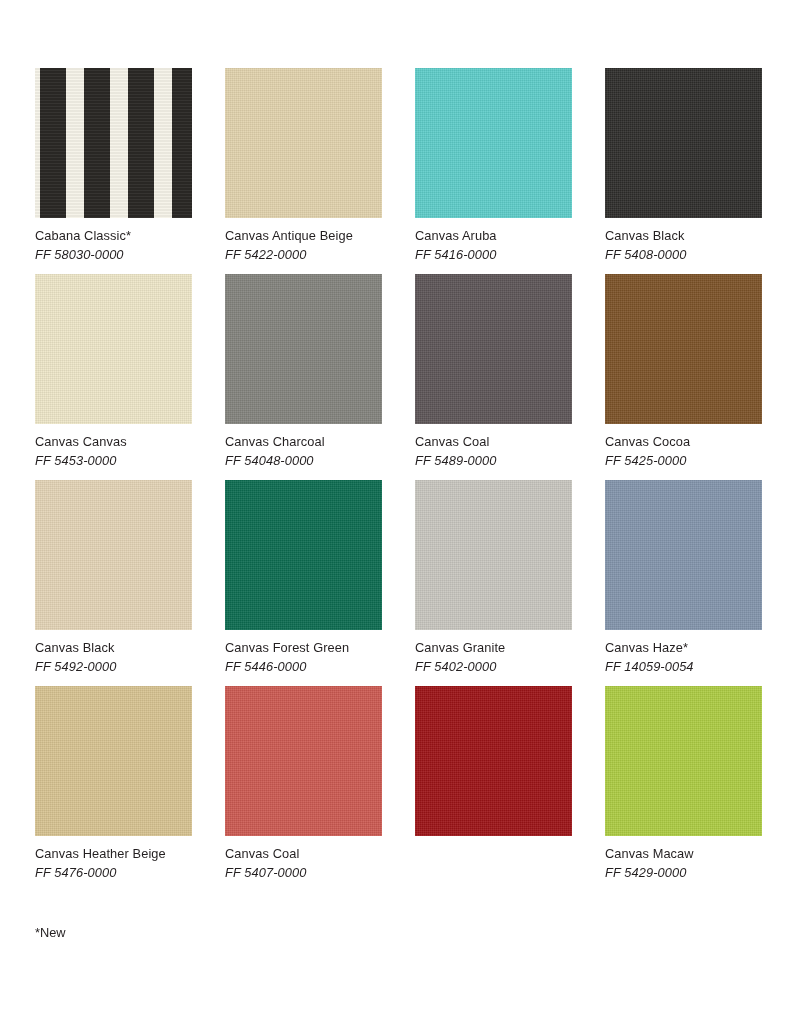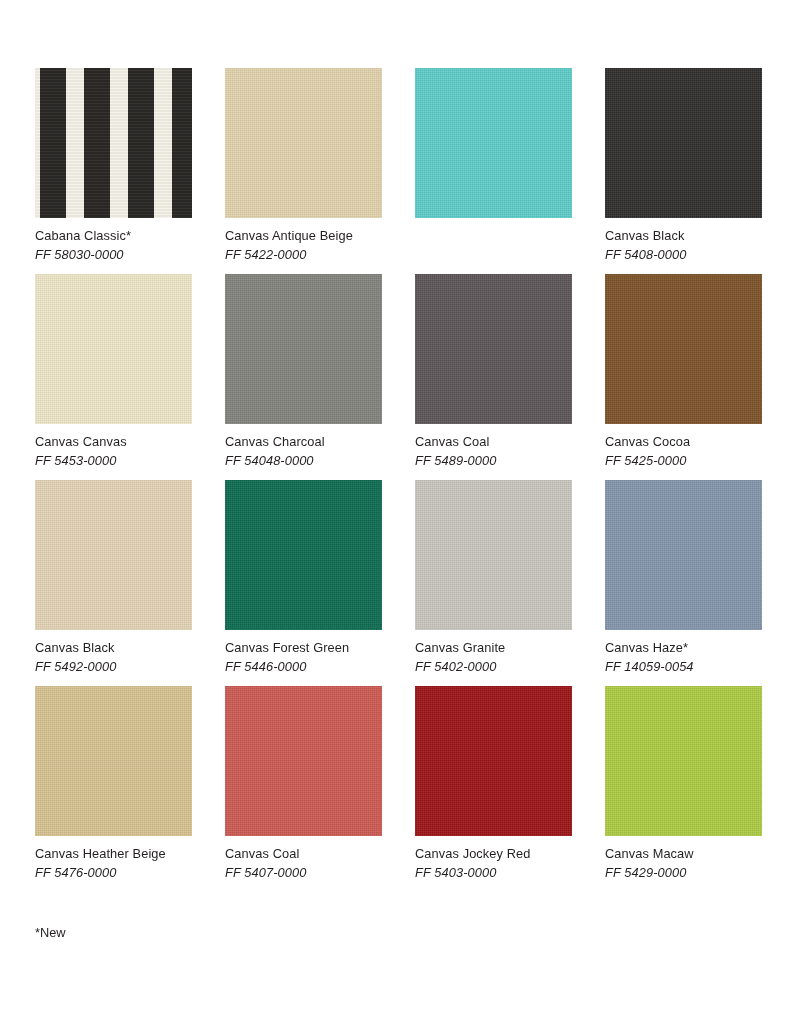--- a/index.html
+++ b/index.html
@@ -101,20 +101,24 @@
         </div>
         <div class="swatch-label">
           <span class="swatch-name">Canvas Antique Beige</span>
           <span class="swatch-code">FF 5422-0000</span>
         </div>
       </div>
       <div class="swatch-cell">
         <div class="swatch-chip" style="background: rgb(94, 205, 201);">
           <div class="weave"></div>
         </div>
+        <div class="swatch-label">
+          <span class="swatch-name">Canvas Aruba</span>
+          <span class="swatch-code">FF 5416-0000</span>
+        </div>
       </div>
       <div class="swatch-cell">
         <div class="swatch-chip" style="background: rgb(46, 45, 43);">
           <div class="weave"></div>
         </div>
         <div class="swatch-label">
           <span class="swatch-name">Canvas Black</span>
           <span class="swatch-code">FF 5408-0000</span>
         </div>
       </div>
@@ -204,24 +208,20 @@
           <div class="weave"></div>
         </div>
         <div class="swatch-label">
           <span class="swatch-name">Canvas Coal</span>
           <span class="swatch-code">FF 5407-0000</span>
         </div>
       </div>
       <div class="swatch-cell">
         <div class="swatch-chip" style="background: rgb(156, 19, 22);">
           <div class="weave"></div>
-        </div>
-        <div class="swatch-label">
-          <span class="swatch-name">Canvas Jockey Red</span>
-          <span class="swatch-code">FF 5403-0000</span>
         </div>
       </div>
       <div class="swatch-cell">
         <div class="swatch-chip" style="background: rgb(173, 204, 67);">
           <div class="weave"></div>
         </div>
         <div class="swatch-label">
           <span class="swatch-name">Canvas Macaw</span>
           <span class="swatch-code">FF 5429-0000</span>
         </div>

